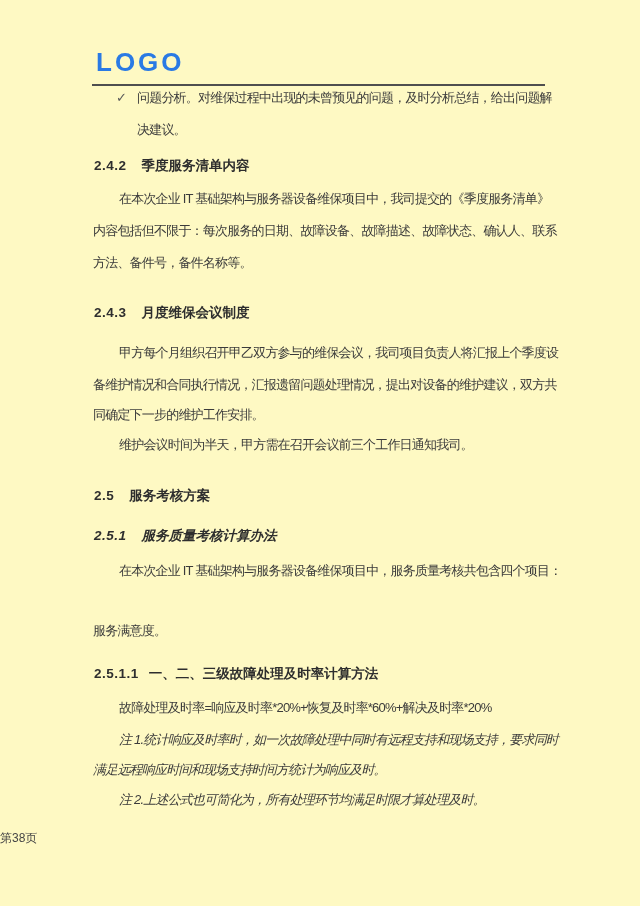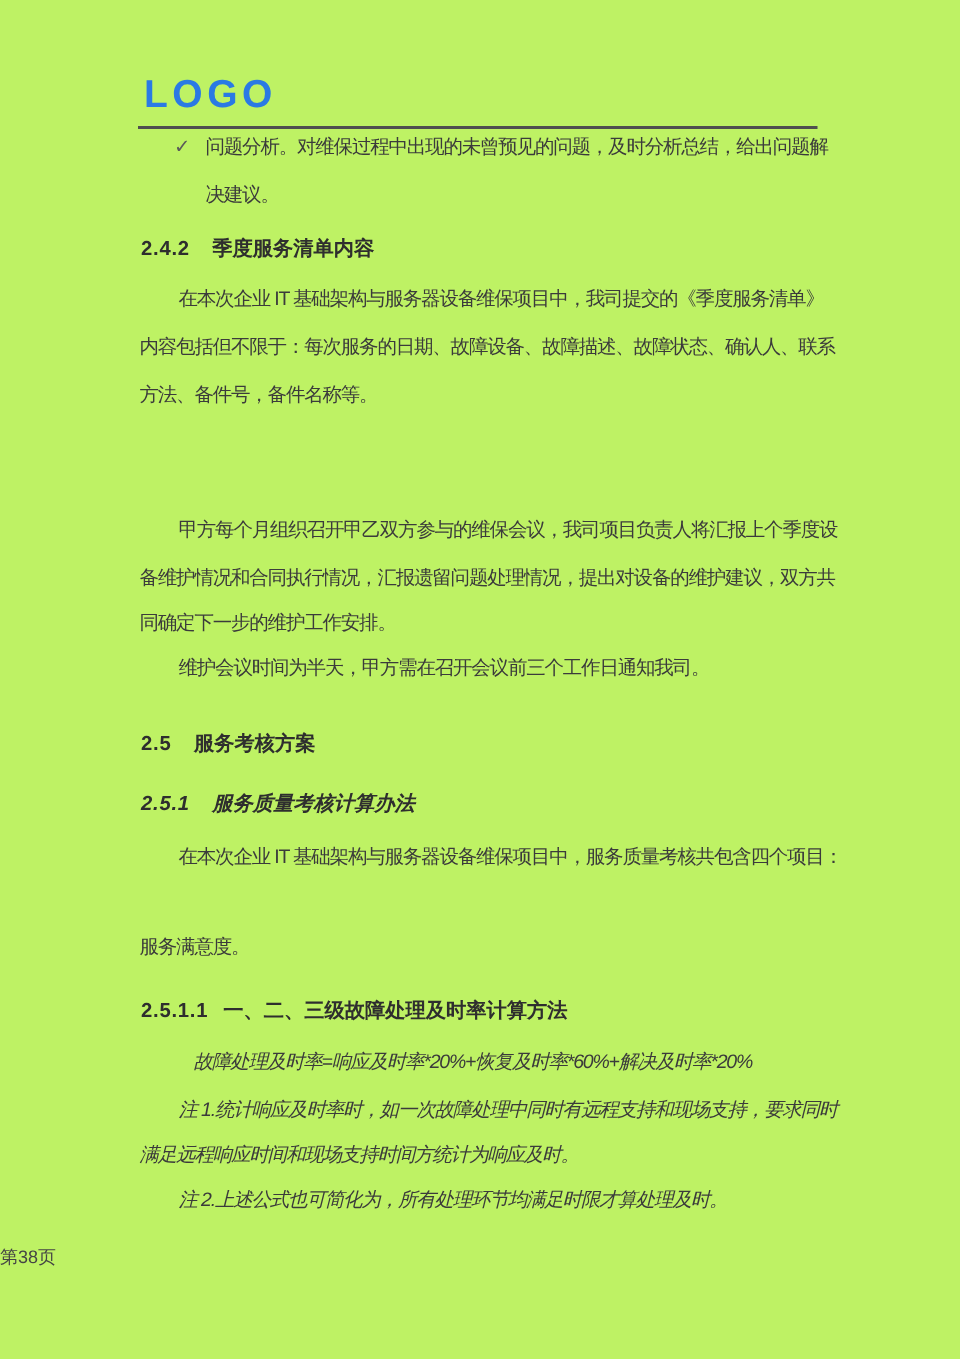--- a/index.html
+++ b/index.html
@@ -6,21 +6,21 @@
   body {
     width: 640px; height: 906px;
     background: #ffffff;
     font-family: "Liberation Sans", "DejaVu Sans", sans-serif;
     color: #3b3b3b;
     overflow: hidden;
   }
   #page {
     position: relative;
     width: 640px; height: 906px;
-    background: #bef264;
+    background: #fef9c3;
   }
   .logo {
     position: absolute; left: 96px; top: 48px;
     font-size: 26px; font-weight: 900;
     letter-spacing: 3px;
     color: #2a7ae4;
     line-height: 28px;
   }
   .header-rule {
     position: absolute; left: 92px; top: 84px;
@@ -70,38 +70,41 @@
   <div class="line" style="left:137px; top:89px;">问题分析。对维保过程中出现的未曾预见的问题，及时分析总结，给出问题解</div>
   <div class="line" style="left:137px; top:121px;">决建议。</div>
 
   <div class="heading" style="left:94px; top:157px;">
     <span class="h-num">2.4.2</span><span class="h-title">季度服务清单内容</span>
   </div>
   <div class="line" style="left:119px; top:190px;">在本次企业 IT 基础架构与服务器设备维保项目中，我司提交的《季度服务清单》</div>
   <div class="line" style="left:93px; top:222px;">内容包括但不限于：每次服务的日期、故障设备、故障描述、故障状态、确认人、联系</div>
   <div class="line" style="left:93px; top:254px;">方法、备件号，备件名称等。</div>
 
+  <div class="heading" style="left:94px; top:304px;">
+    <span class="h-num">2.4.3</span><span class="h-title">月度维保会议制度</span>
+  </div>
   <div class="line" style="left:119px; top:344px;">甲方每个月组织召开甲乙双方参与的维保会议，我司项目负责人将汇报上个季度设</div>
   <div class="line" style="left:93px; top:376px;">备维护情况和合同执行情况，汇报遗留问题处理情况，提出对设备的维护建议，双方共</div>
   <div class="line" style="left:93px; top:406px;">同确定下一步的维护工作安排。</div>
   <div class="line" style="left:119px; top:436px;">维护会议时间为半天，甲方需在召开会议前三个工作日通知我司。</div>
 
   <div class="heading" style="left:94px; top:487px;">
     <span class="h-num">2.5</span><span class="h-title">服务考核方案</span>
   </div>
 
   <div class="heading" style="left:94px; top:527px;font-style:italic;">
     <span class="h-num">2.5.1</span><span class="h-title">服务质量考核计算办法</span>
   </div>
   <div class="line" style="left:119px; top:562px;">在本次企业 IT 基础架构与服务器设备维保项目中，服务质量考核共包含四个项目：</div>
   <div class="line" style="left:93px; top:622px;">服务满意度。</div>
 
   <div class="heading" style="left:94px; top:665px;">
     <span class="h-num" style="margin-right:10px;">2.5.1.1</span><span class="h-title">一、二、三级故障处理及时率计算方法</span>
   </div>
-  <div class="line" style="left:129px; top:699px;font-style:italic;">故障处理及时率=响应及时率*20%+恢复及时率*60%+解决及时率*20%</div>
+  <div class="line" style="left:119px; top:699px;">故障处理及时率=响应及时率*20%+恢复及时率*60%+解决及时率*20%</div>
   <div class="line italic" style="left:119px; top:731px;">注 1.统计响应及时率时，如一次故障处理中同时有远程支持和现场支持，要求同时</div>
   <div class="line italic" style="left:93px; top:761px;">满足远程响应时间和现场支持时间方统计为响应及时。</div>
   <div class="line italic" style="left:119px; top:791px;">注 2.上述公式也可简化为，所有处理环节均满足时限才算处理及时。</div>
 
   <div class="footer">第38页</div>
 
 </div>
 
 </body></html>

